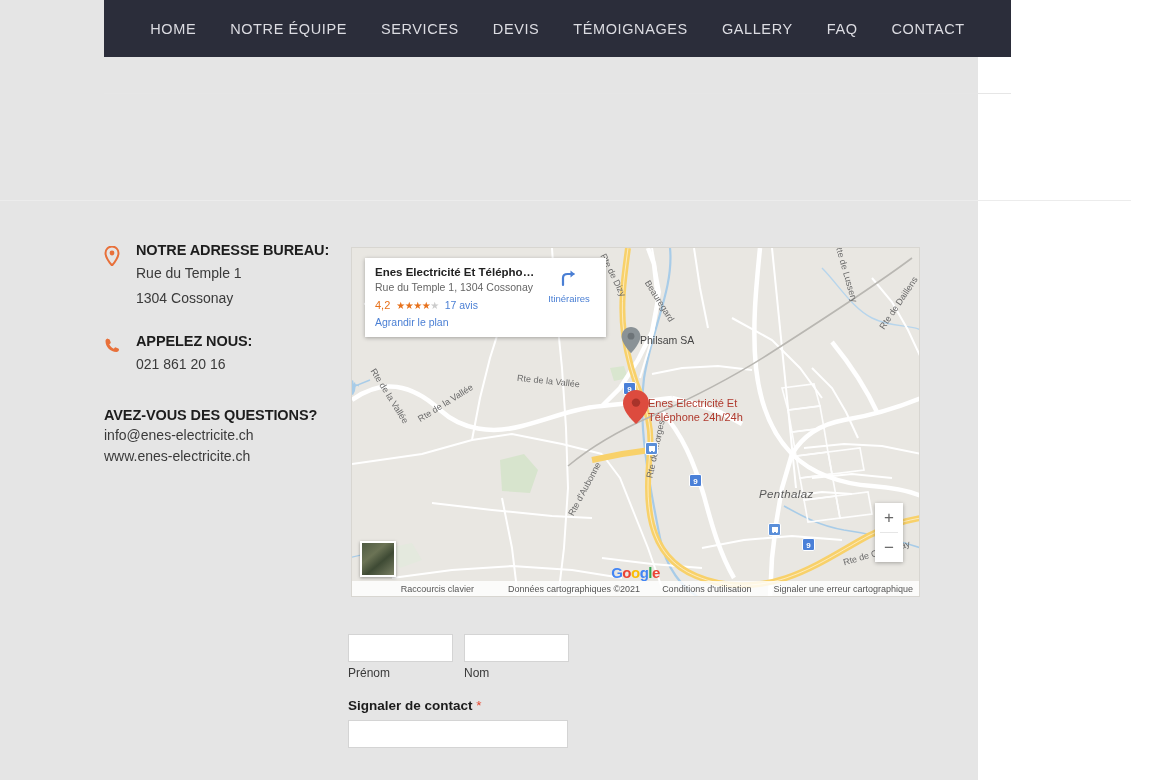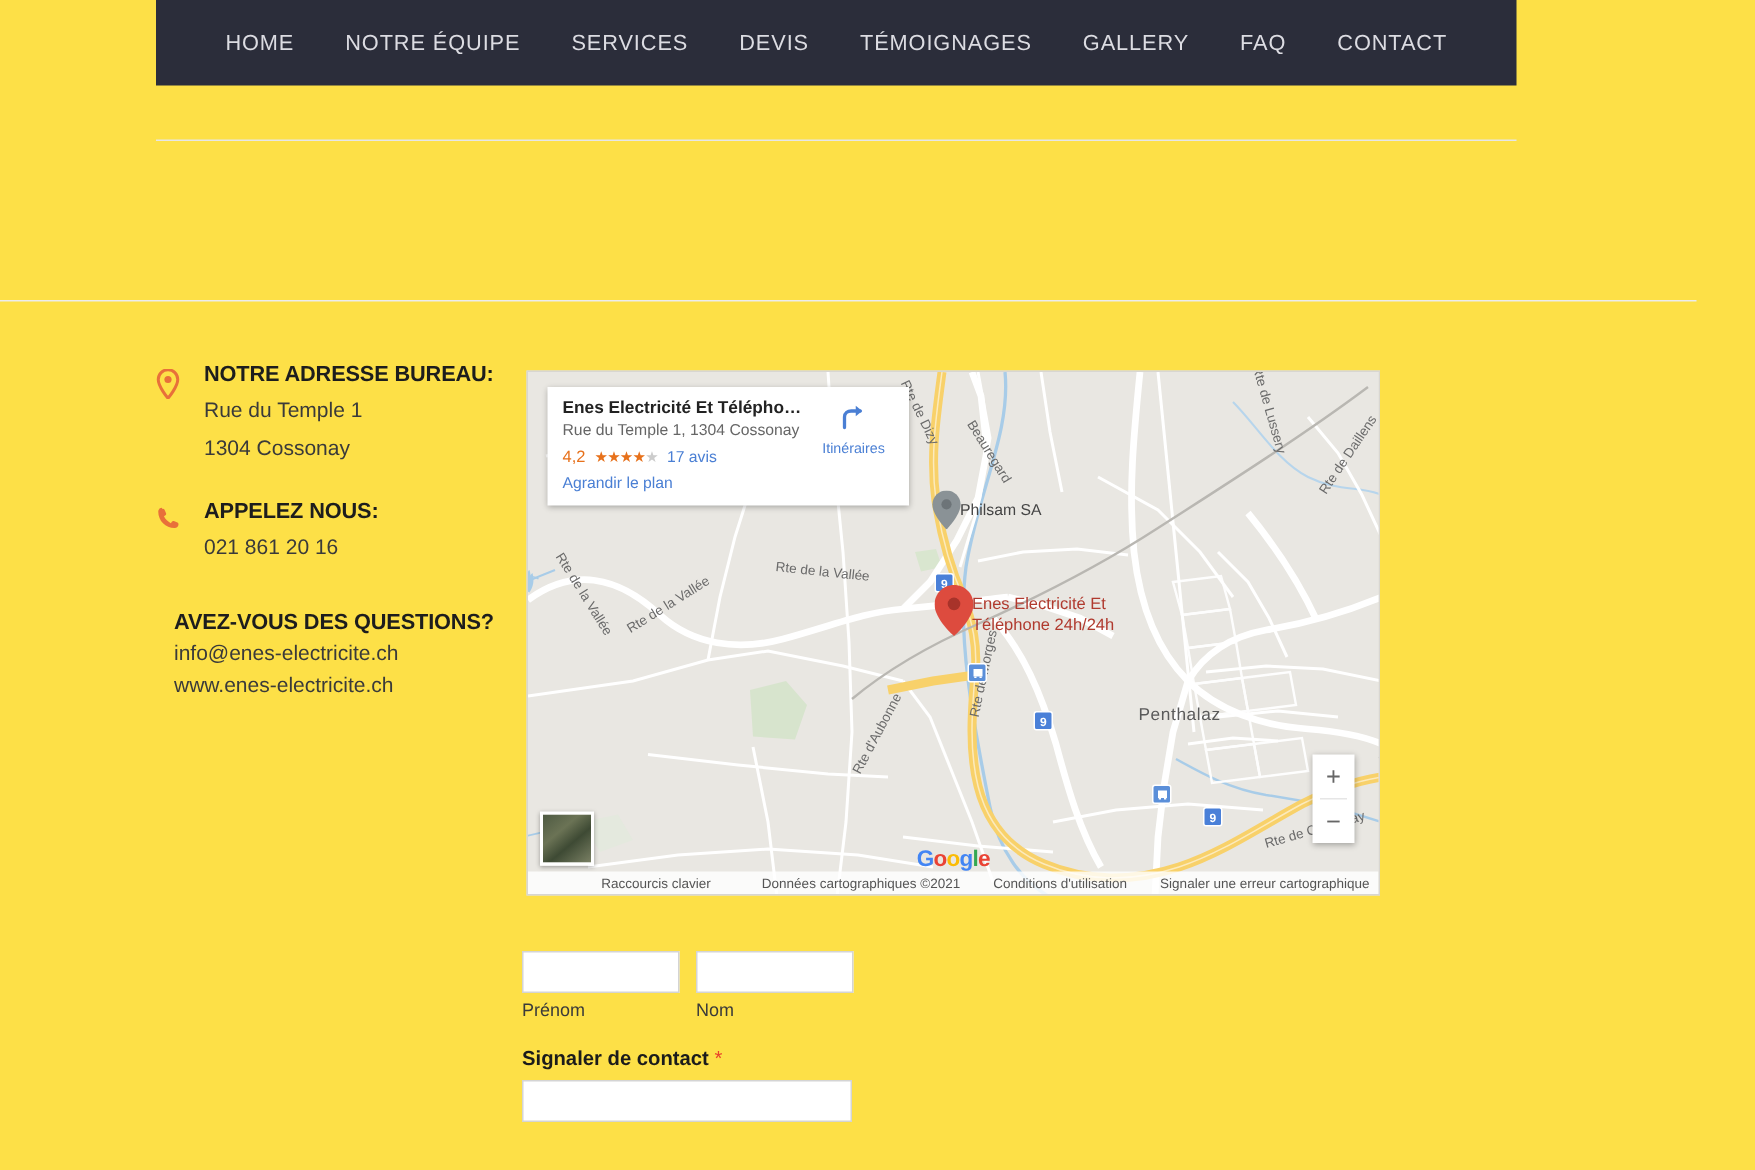--- a/index.html
+++ b/index.html
@@ -2,21 +2,21 @@
 <html><head>
 <meta charset="utf-8">
 <style>
   * { box-sizing: border-box; margin: 0; padding: 0; }
   html, body {
     width: 1170px; height: 780px;
     background: #ffffff;
     font-family: "Liberation Sans", sans-serif;
     overflow: hidden;
   }
-  .page { position: relative; width: 1170px; height: 780px; background: #fde047; }
+  .page { position: relative; width: 978px; height: 780px; background: #e5e5e5; }
 
   
   .navbar {
     position: absolute; left: 104px; top: 0; width: 907px; height: 57px;
     background: #2b2d3a;
     display: flex; align-items: center; justify-content: center;
   }
   .navlist { display: flex; align-items: center; gap: 0; }
   .navitem {
     color: #dcdce2; font-size: 14.5px; letter-spacing: .6px;
@@ -53,21 +53,21 @@
   .side-head {
     margin-left: 32px;
     font-size: 14.5px; font-weight: bold; color: #1d1d1d;
     line-height: 1.02; letter-spacing: -0.1px;
   }
   .side-line {
     margin-left: 32px;
     font-size: 14px; color: #3a3a3a; line-height: 1.45; margin-top: 5px;
   }
   .side-block.noicon .side-head,
-  .side-block.noicon .side-line { margin-left: 12px; }
+  .side-block.noicon .side-line { margin-left: 0; }
   .side-block.q { margin-top: 34px; }
   .side-line.tight { margin-top: 2px; line-height: 1.5; }
 
   
   .mapwrap {
     position: absolute; left: 351px; top: 247px;
     width: 569px; height: 350px;
     background: #e9e7e2; overflow: hidden;
     border: 1px solid #d8d6d1;
   }
@@ -334,21 +334,21 @@
     <div class="map-lbl" style="left:203px; top:236px; transform:rotate(-62deg);">Rte d'Aubonne</div>
     <div class="map-lbl" style="left:274px; top:196px; transform:rotate(-78deg);">Rte de Morges</div>
     <div class="map-lbl" style="left:15px; top:144px; transform:rotate(62deg); opacity:0;">Rte de la Vallée</div>
     <div class="map-lbl" style="left:238px; top:22px; transform:rotate(64deg);">Rte de Dizy</div>
     <div class="map-lbl" style="left:284px; top:48px; transform:rotate(58deg);">Beauregard</div>
     <div class="map-lbl" style="left:464px; top:20px; transform:rotate(74deg);">Rte de Lussery</div>
     <div class="map-lbl" style="left:516px; top:50px; transform:rotate(-56deg);">Rte de Daillens</div>
     <div class="map-lbl" style="left:490px; top:300px; transform:rotate(-16deg);">Rte de Cossonay</div>
     <div class="map-lbl" style="left:546px; top:280px; transform:rotate(78deg);">Rte de Lussery</div>
 
-    <div class="map-lbl big" style="left:407px; top:223px;">Penthalaz</div>
+    <div class="map-lbl big" style="left:407px; top:240px;font-style:italic;">Penthalaz</div>
 
     <div class="shield" style="left:45px; top:31px;">9</div>
     <div class="shield" style="left:271px; top:134px;">9</div>
     <div class="shield" style="left:337px; top:226px;">9</div>
     <div class="shield" style="left:450px; top:290px;">9</div>
 
     <div class="busicon" style="left:293px; top:194px;">
       <svg width="8" height="8" viewBox="0 0 8 8">
           <rect x="1" y="1" width="6" height="5" fill="#fff"></rect>
           <rect x="1.5" y="6" width="1.5" height="1" fill="#fff"></rect>

